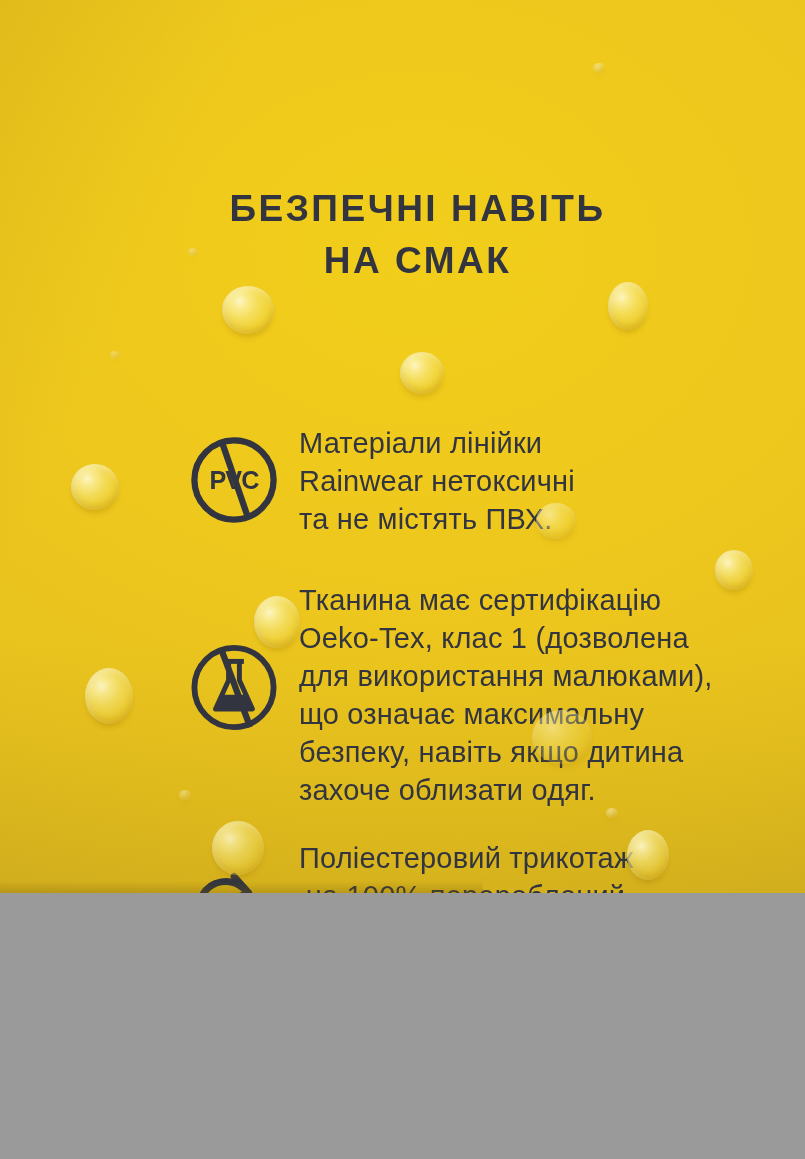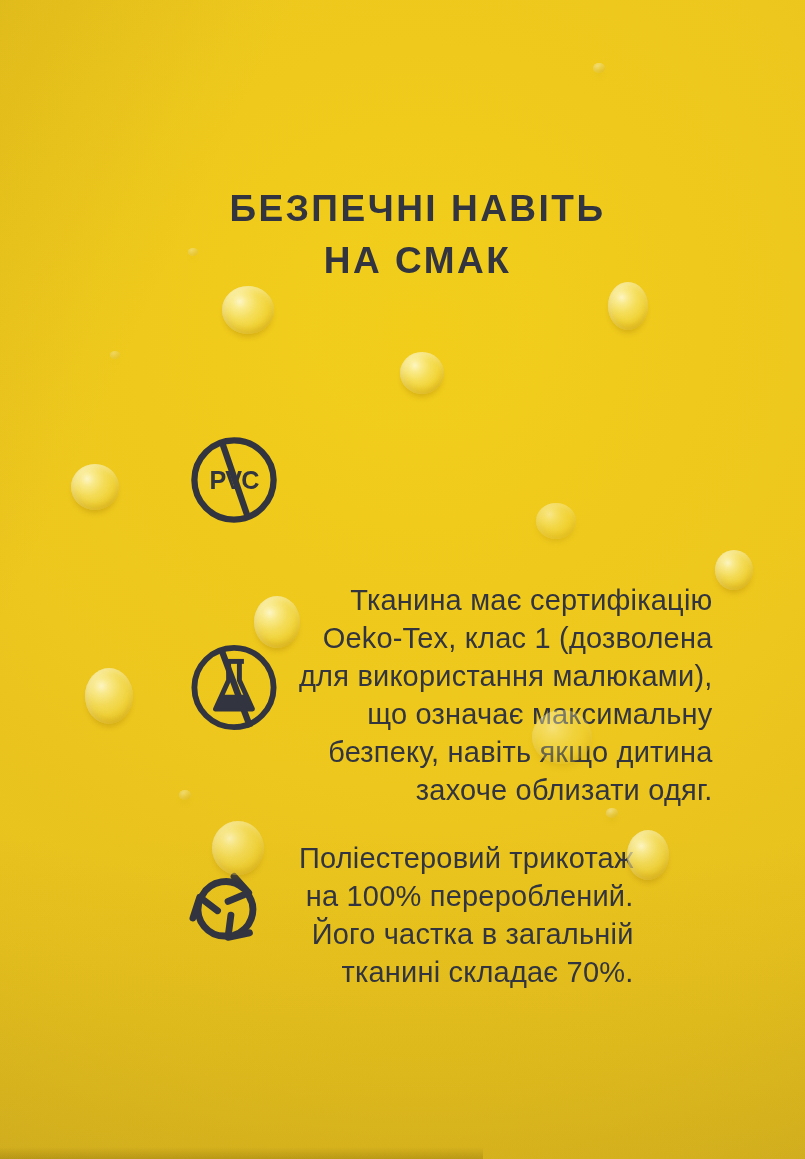--- a/index.html
+++ b/index.html
@@ -1,21 +1,21 @@
 <!DOCTYPE html>
 <html><head>
 <meta charset="utf-8">
 <style>
   :root{
     --ink:#32353f;
   }
   html,body{margin:0;padding:0;background:#9a9a9a;}
   .canvas{
     position:relative;
-    width:805px;height:1159px;
+    width:805px;height:893px;
     margin:0 auto;
     overflow:hidden;
     font-family:"Liberation Sans",sans-serif;
     color:var(--ink);
     background:
       linear-gradient(115deg, rgba(120,95,10,0.10) 0%, rgba(120,95,10,0) 22%),
       linear-gradient(to bottom, rgba(0,0,0,0) 72%, rgba(110,88,8,0.10) 100%),
       radial-gradient(140% 95% at 52% 28%, #f2ce1b 0%, #edc71d 42%, #e6c01e 68%, #d9b521 88%, #cfad22 100%);
   }
   .title{
@@ -34,21 +34,21 @@
     position:absolute;
     margin:0;
     font-size:29px;
     line-height:38px;
     font-weight:500;
     letter-spacing:.2px;
     white-space:pre-line;
     color:var(--ink);
   }
   .t1{left:299px;top:424px;}
-  .t2{left:299px;top:581px;text-align:right;}
+  .t2{left:299px;top:581px;}
   .t3{left:299px;top:839px;text-align:right;}
   .icon{position:absolute;}
   .i1{left:189px;top:435px;width:90px;height:90px;}
   .i2{left:189px;top:641px;width:90px;height:93px;}
   .i3{left:173px;top:855px;width:105px;height:103px;}
   .icon svg{display:block;width:100%;height:100%;}
   #drops{position:absolute;inset:0;pointer-events:none;}
   .drop{
     position:absolute;
     border-radius:50%;
@@ -80,20 +80,23 @@
   <h1 class="title">БЕЗПЕЧНІ НАВІТЬ
 НА СМАК</h1>
 
   <div class="icon i1">
     <svg viewBox="0 0 100 100" aria-hidden="true">
       <circle cx="50" cy="50" r="44" fill="none" stroke="#32353f" stroke-width="7"></circle>
       <text x="50" y="60.5" text-anchor="middle" font-size="28" font-weight="bold" letter-spacing="-1" fill="#32353f" font-family="&quot;Liberation Sans&quot;,sans-serif">PVC</text>
       <line x1="37" y1="9" x2="66" y2="93" stroke="#32353f" stroke-width="7"></line>
     </svg>
   </div>
+  <p class="body t1">Матеріали лінійки
+Rainwear нетоксичні
+та не містять ПВХ.</p>
 
   <div class="icon i2">
     <svg viewBox="0 0 100 100" aria-hidden="true">
       <circle cx="50" cy="50" r="44" fill="none" stroke="#32353f" stroke-width="6.5"></circle>
       <g stroke="#32353f" fill="none" stroke-width="5.5" stroke-linejoin="round">
         <path d="M 44,21 L 44,42 L 29.5,74 L 70.5,74 L 56,42 L 56,21"></path>
         <path d="M 39,21 L 61,21"></path>
       </g>
       <path d="M 37,58 L 63,58 L 70,73.5 L 30,73.5 Z" fill="#32353f"></path>
       <line x1="36" y1="8" x2="68" y2="94" stroke="#32353f" stroke-width="7"></line>

